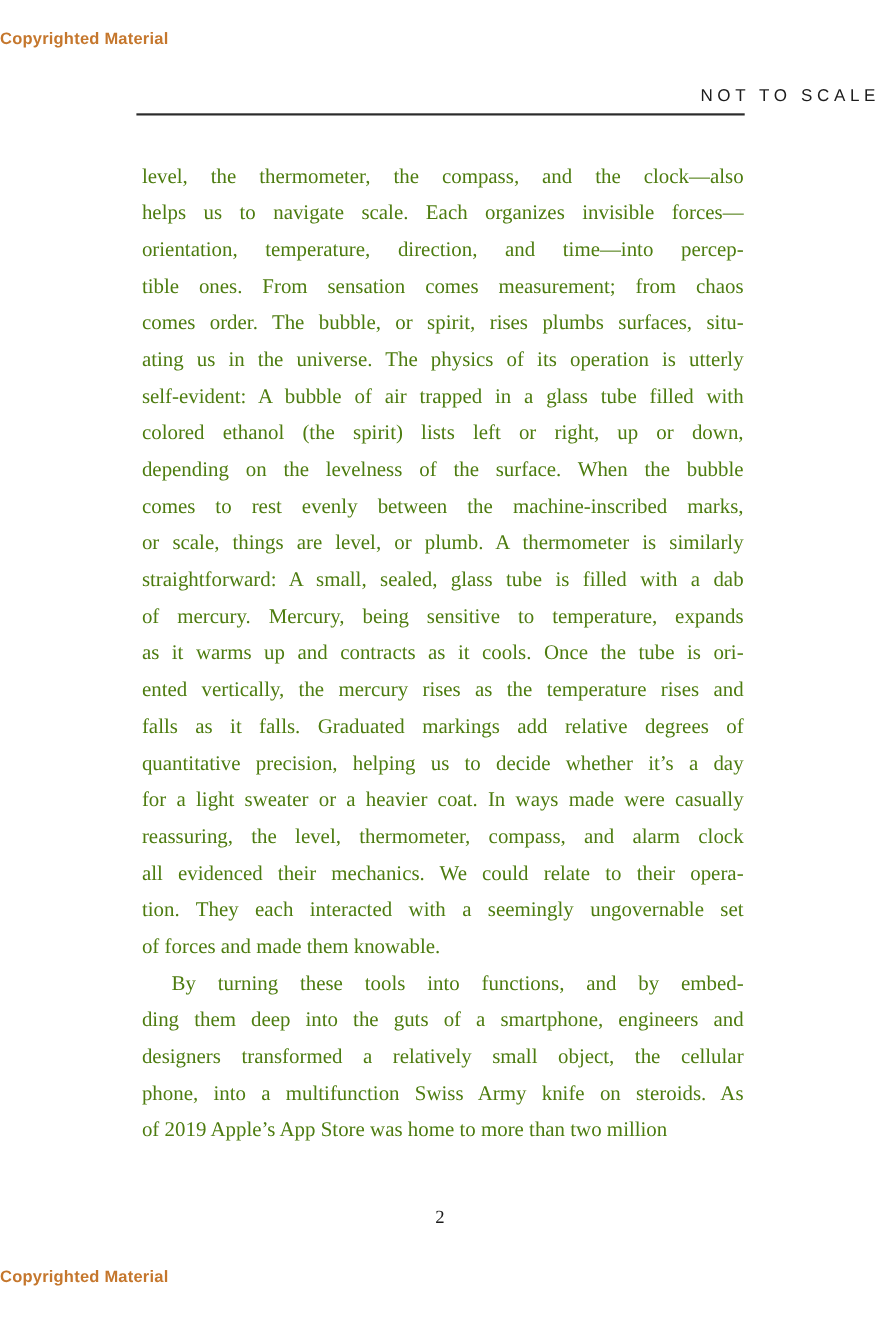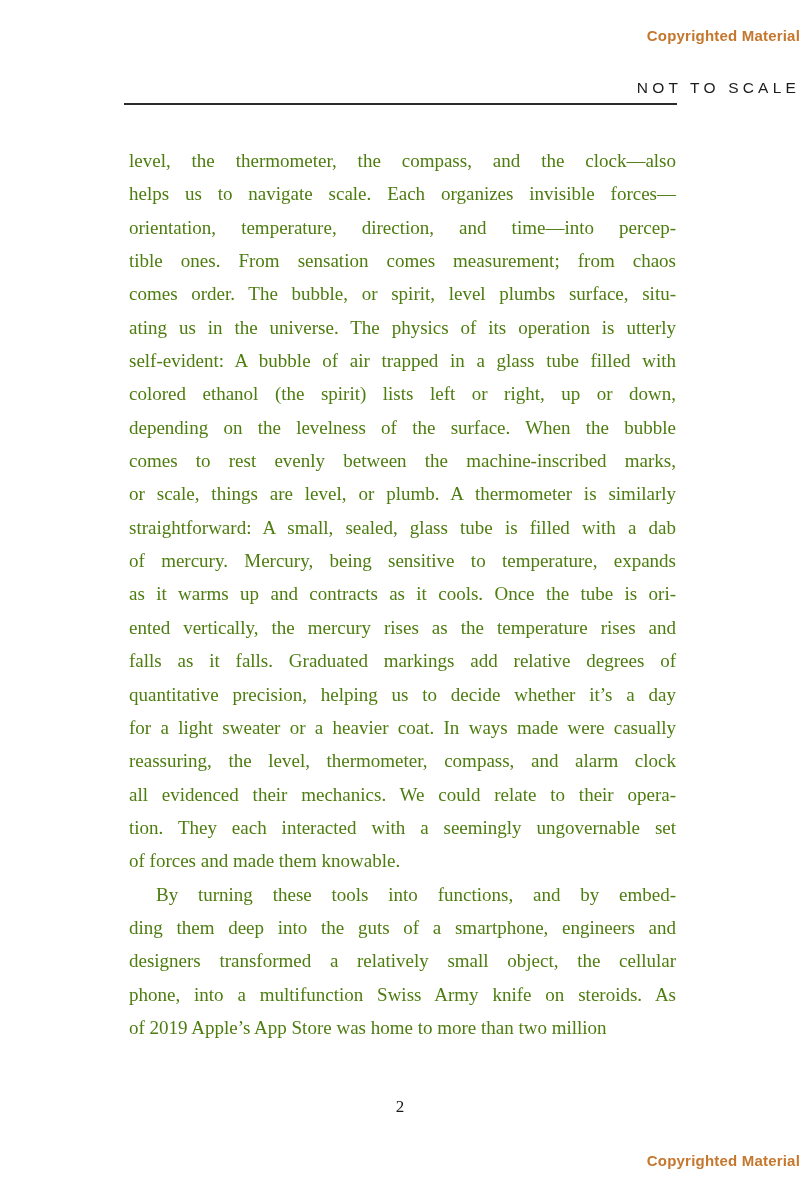--- a/index.html
+++ b/index.html
@@ -8,21 +8,21 @@
     height: 1200px;
     background: #ffffff;
     position: relative;
     font-family: "Liberation Serif", serif;
     overflow: hidden;
   }
   .watermark {
     position: absolute;
     left: 0;
     width: 800px;
-    text-align: right;
+    text-align: left;
     font-family: "Liberation Sans", sans-serif;
     font-weight: bold;
     font-size: 15px;
     color: #c5772d;
     letter-spacing: 0.2px;
   }
   .watermark-top { top: 27px; }
   .watermark-bottom { top: 1152px; }
   .chapter-header {
     position: absolute;
@@ -78,21 +78,21 @@
 
 <div class="chapter-header">NOT TO SCALE</div>
 
 <div class="header-rule"></div>
 
 <div class="text-block">
     <div class="line">level, the thermometer, the compass, and the clock—also</div>
     <div class="line">helps us to navigate scale. Each organizes invisible forces—</div>
     <div class="line">orientation, temperature, direction, and time—into percep-</div>
     <div class="line">tible ones. From sensation comes measurement; from chaos</div>
-    <div class="line">comes order. The bubble, or spirit, level plumbs surface, situ-</div>
+    <div class="line">comes order. The bubble, or spirit, rises plumbs surfaces, situ-</div>
     <div class="line">ating us in the universe. The physics of its operation is utterly</div>
     <div class="line">self-evident: A bubble of air trapped in a glass tube filled with</div>
     <div class="line">colored ethanol (the spirit) lists left or right, up or down,</div>
     <div class="line">depending on the levelness of the surface. When the bubble</div>
     <div class="line">comes to rest evenly between the machine-inscribed marks,</div>
     <div class="line">or scale, things are level, or plumb. A thermometer is similarly</div>
     <div class="line">straightforward: A small, sealed, glass tube is filled with a dab</div>
     <div class="line">of mercury. Mercury, being sensitive to temperature, expands</div>
     <div class="line">as it warms up and contracts as it cools. Once the tube is ori-</div>
     <div class="line">ented vertically, the mercury rises as the temperature rises and</div>

